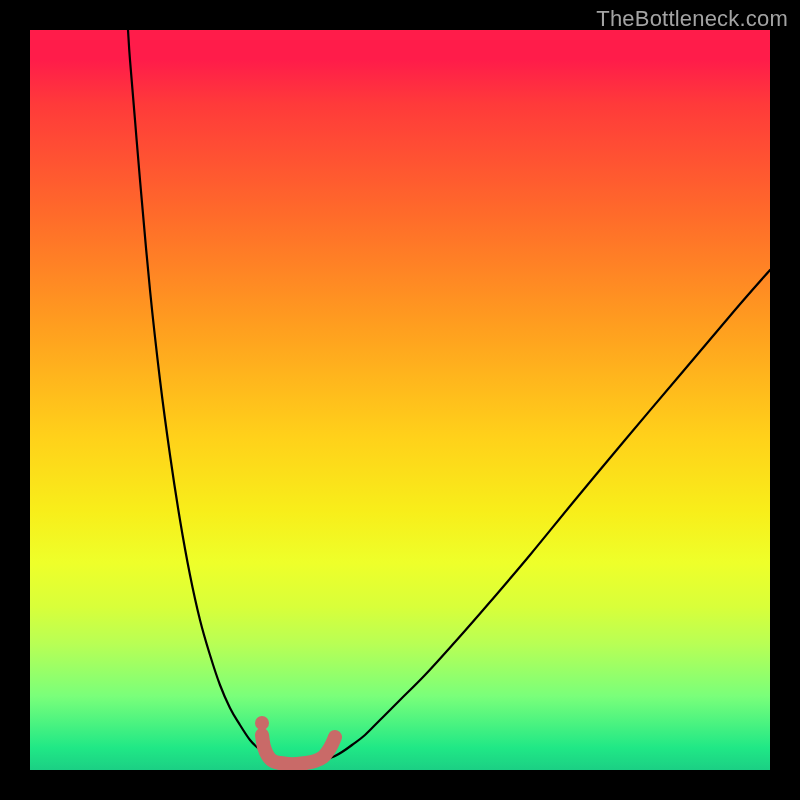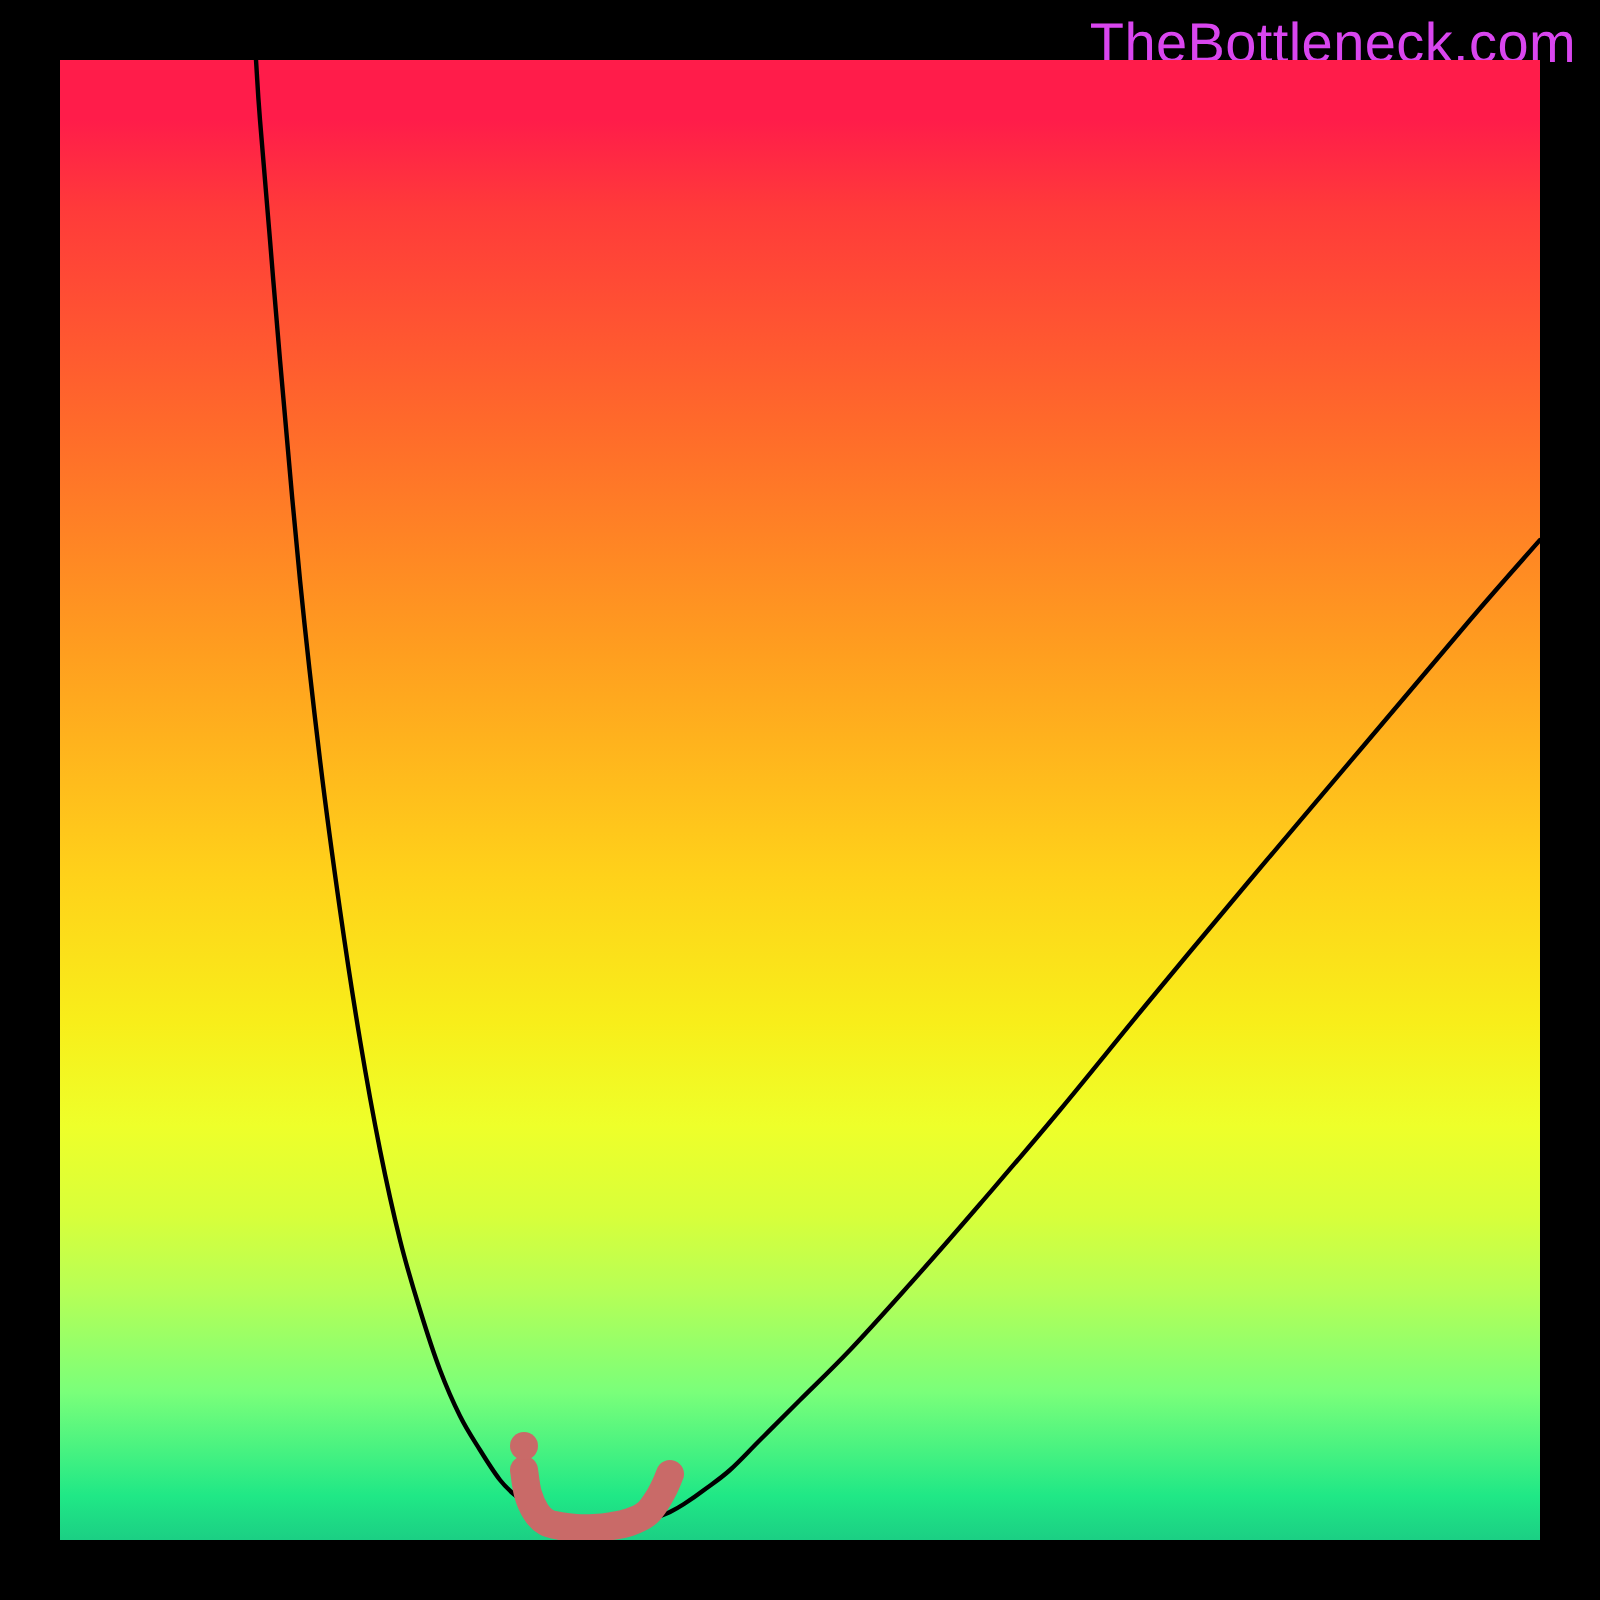--- a/index.html
+++ b/index.html
@@ -36,22 +36,22 @@
       #b8ff55 83%,
       #7aff7a 90%,
       #20e886 97%,
       #1bcf84 100%
     );
   }
   .watermark {
     position: absolute;
     top: 6px;
     right: 12px;
-    color: #d946ef;
-    font-size: 28px;
+    color: #a3a3a3;
+    font-size: 22px;
     font-weight: 500;
     letter-spacing: 0.2px;
     user-select: none;
   }
   svg.plot {
     position: absolute;
     inset: 0;
   }
 </style>
 </head>

